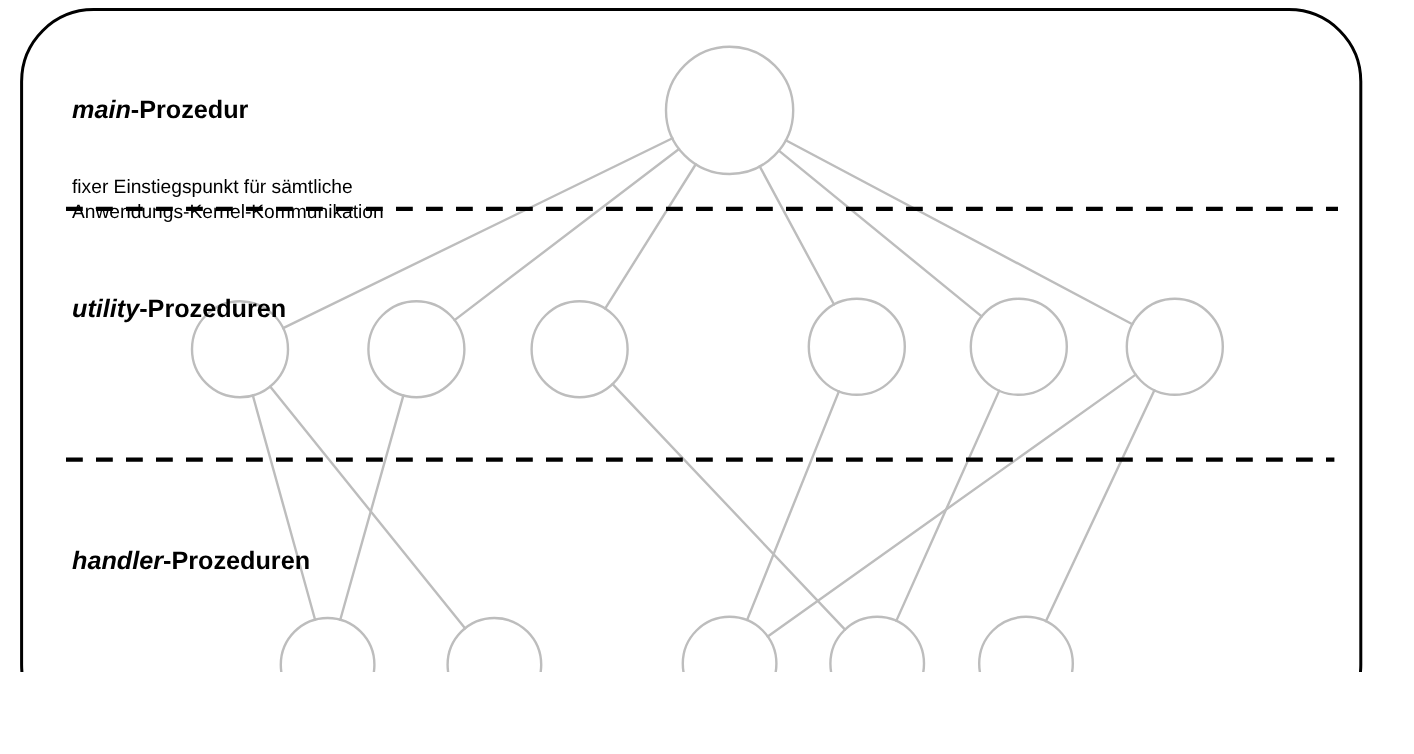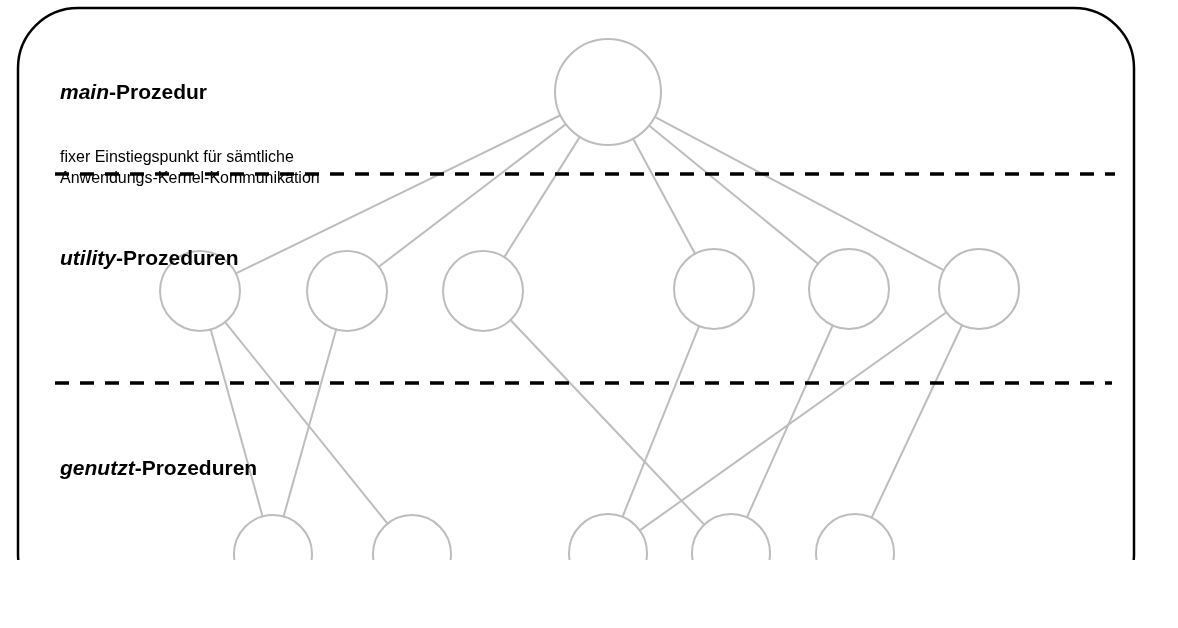--- a/index.html
+++ b/index.html
@@ -97,16 +97,16 @@
     <div class="layer-title"><span class="kw">main</span><span>-Prozedur</span></div>
     <div class="layer-desc">fixer Einstiegspunkt für sämtliche
 Anwendungs-Kernel-Kommunikation</div>
   </div>
 
   <div class="layer-text" id="text-handler">
     <div class="layer-title"><span class="kw">utility</span><span>-Prozeduren</span></div>
   </div>
 
   <div class="layer-text" id="text-utility">
-    <div class="layer-title"><span class="kw">genutzt</span><span>-Prozeduren</span></div>
+    <div class="layer-title"><span class="kw">handler</span><span>-Prozeduren</span></div>
   </div>
 
 </div>
 
 </body></html>

